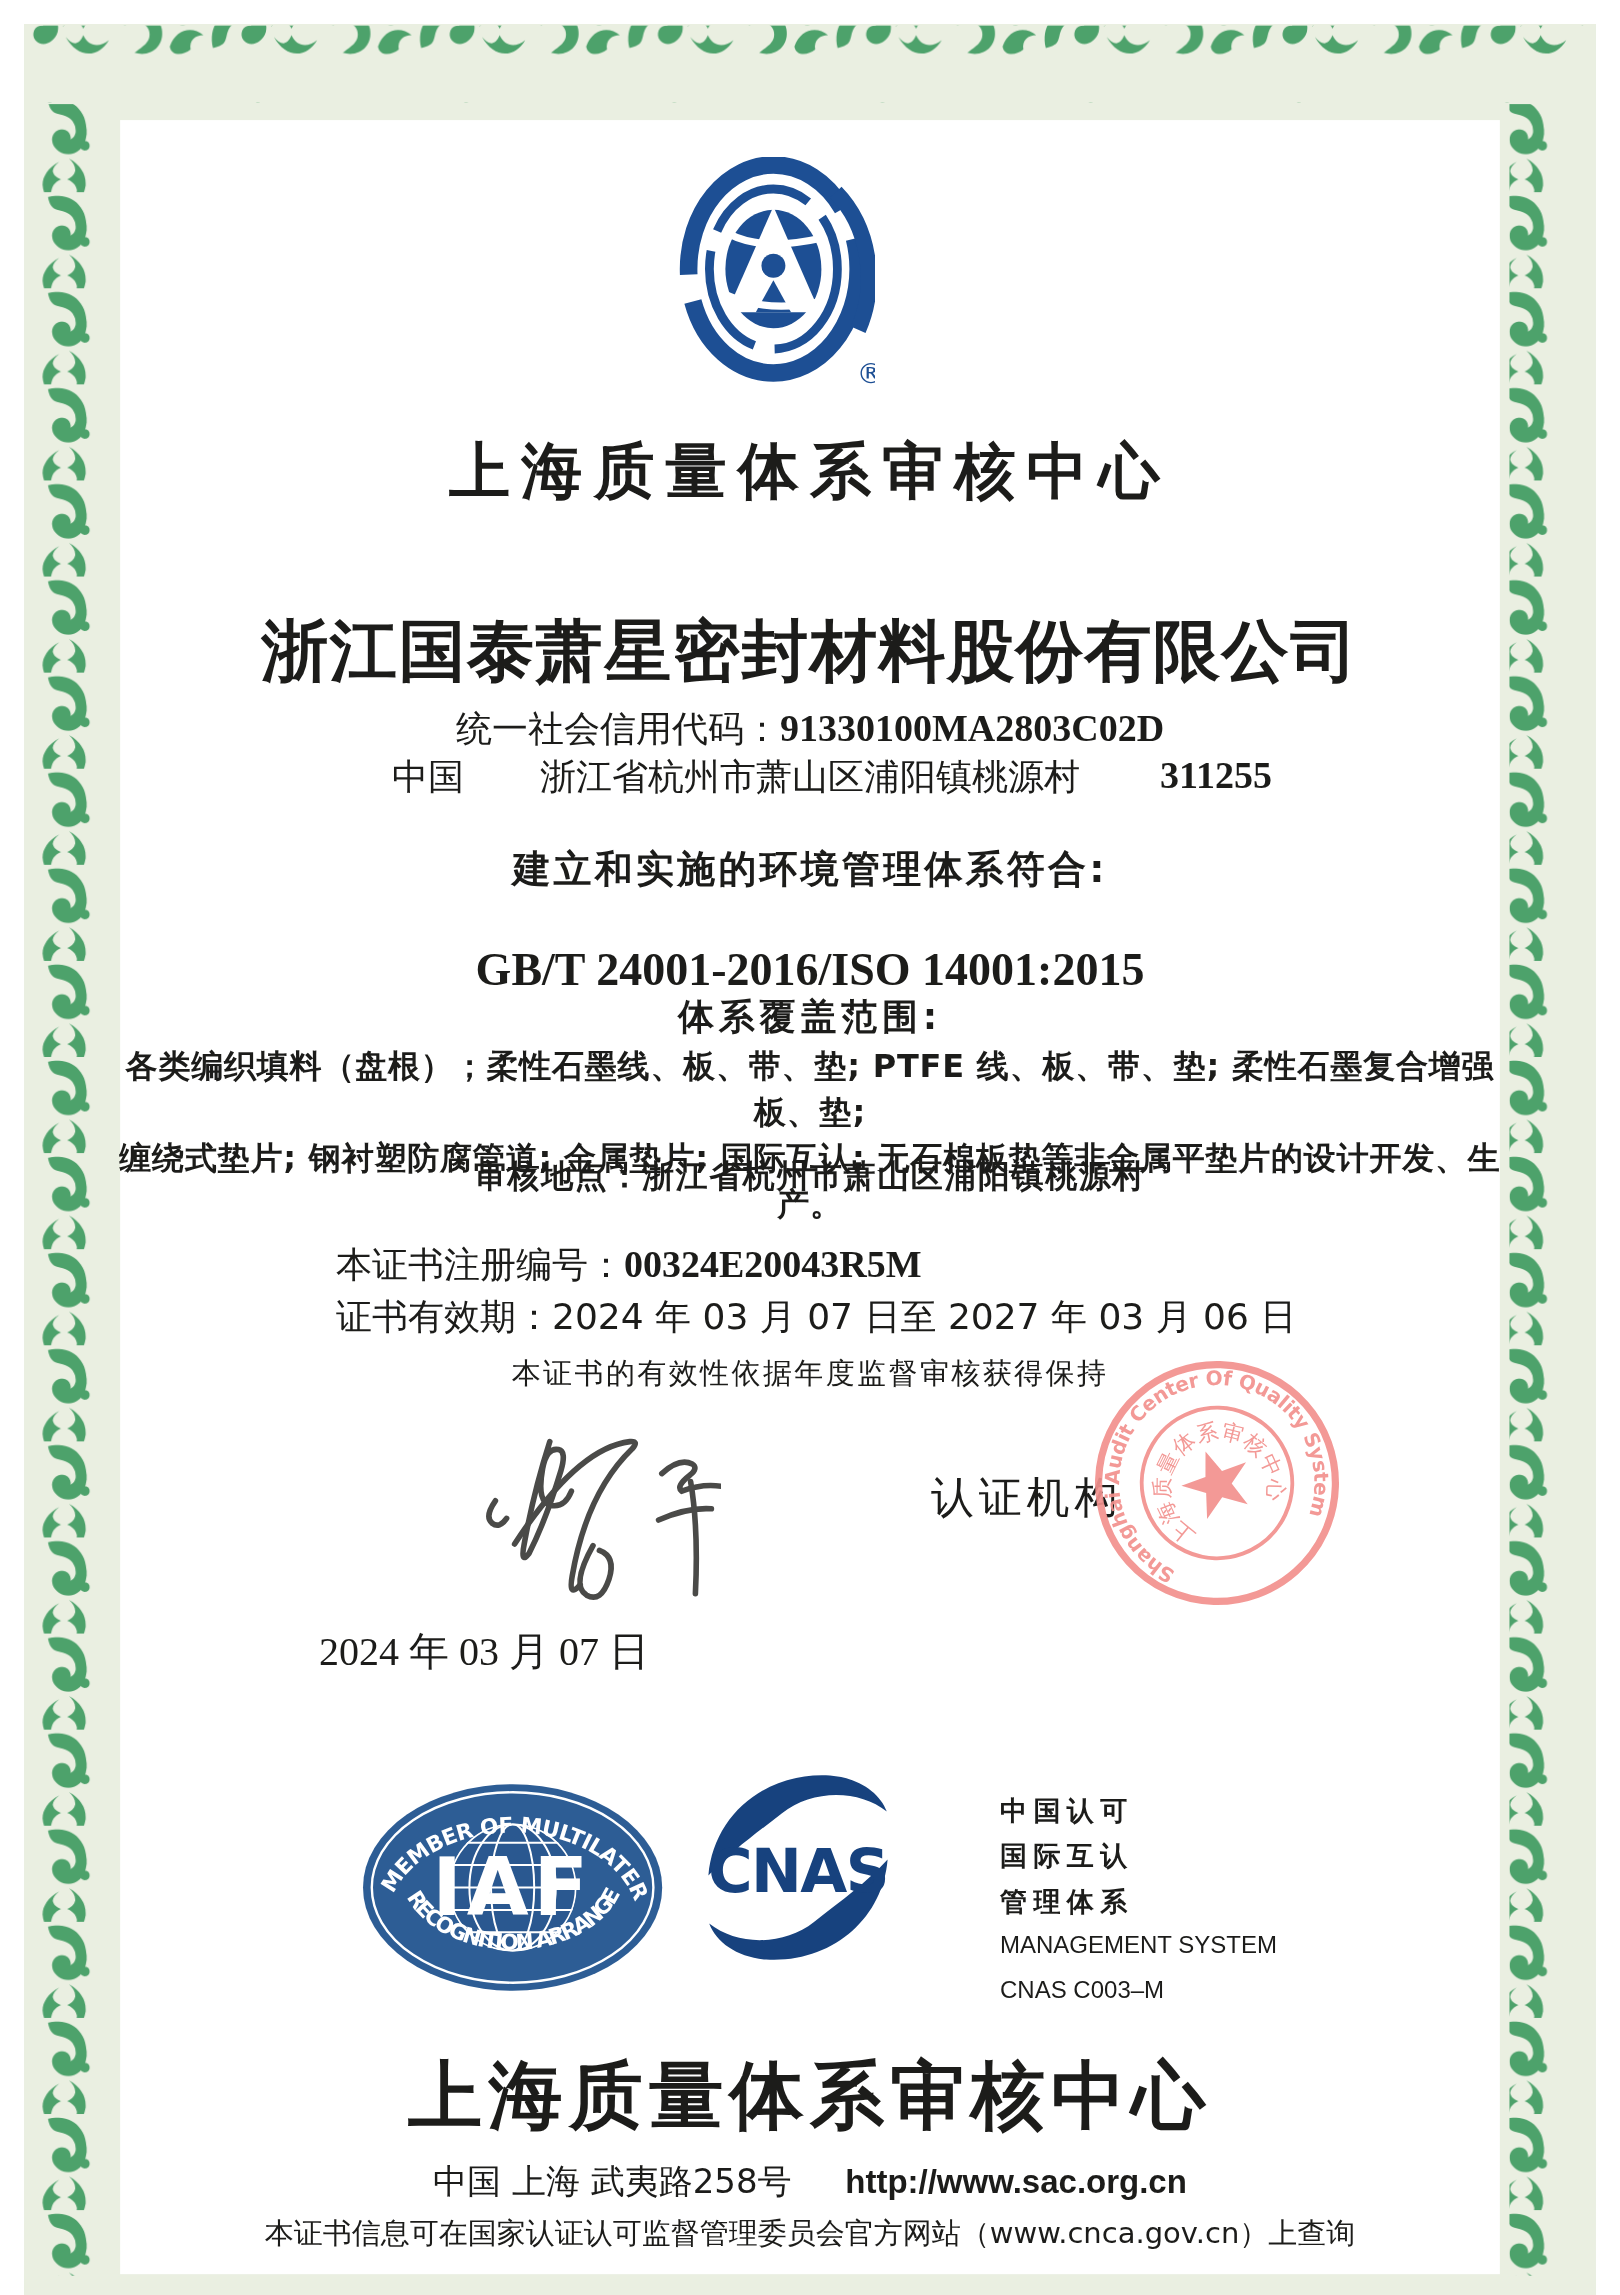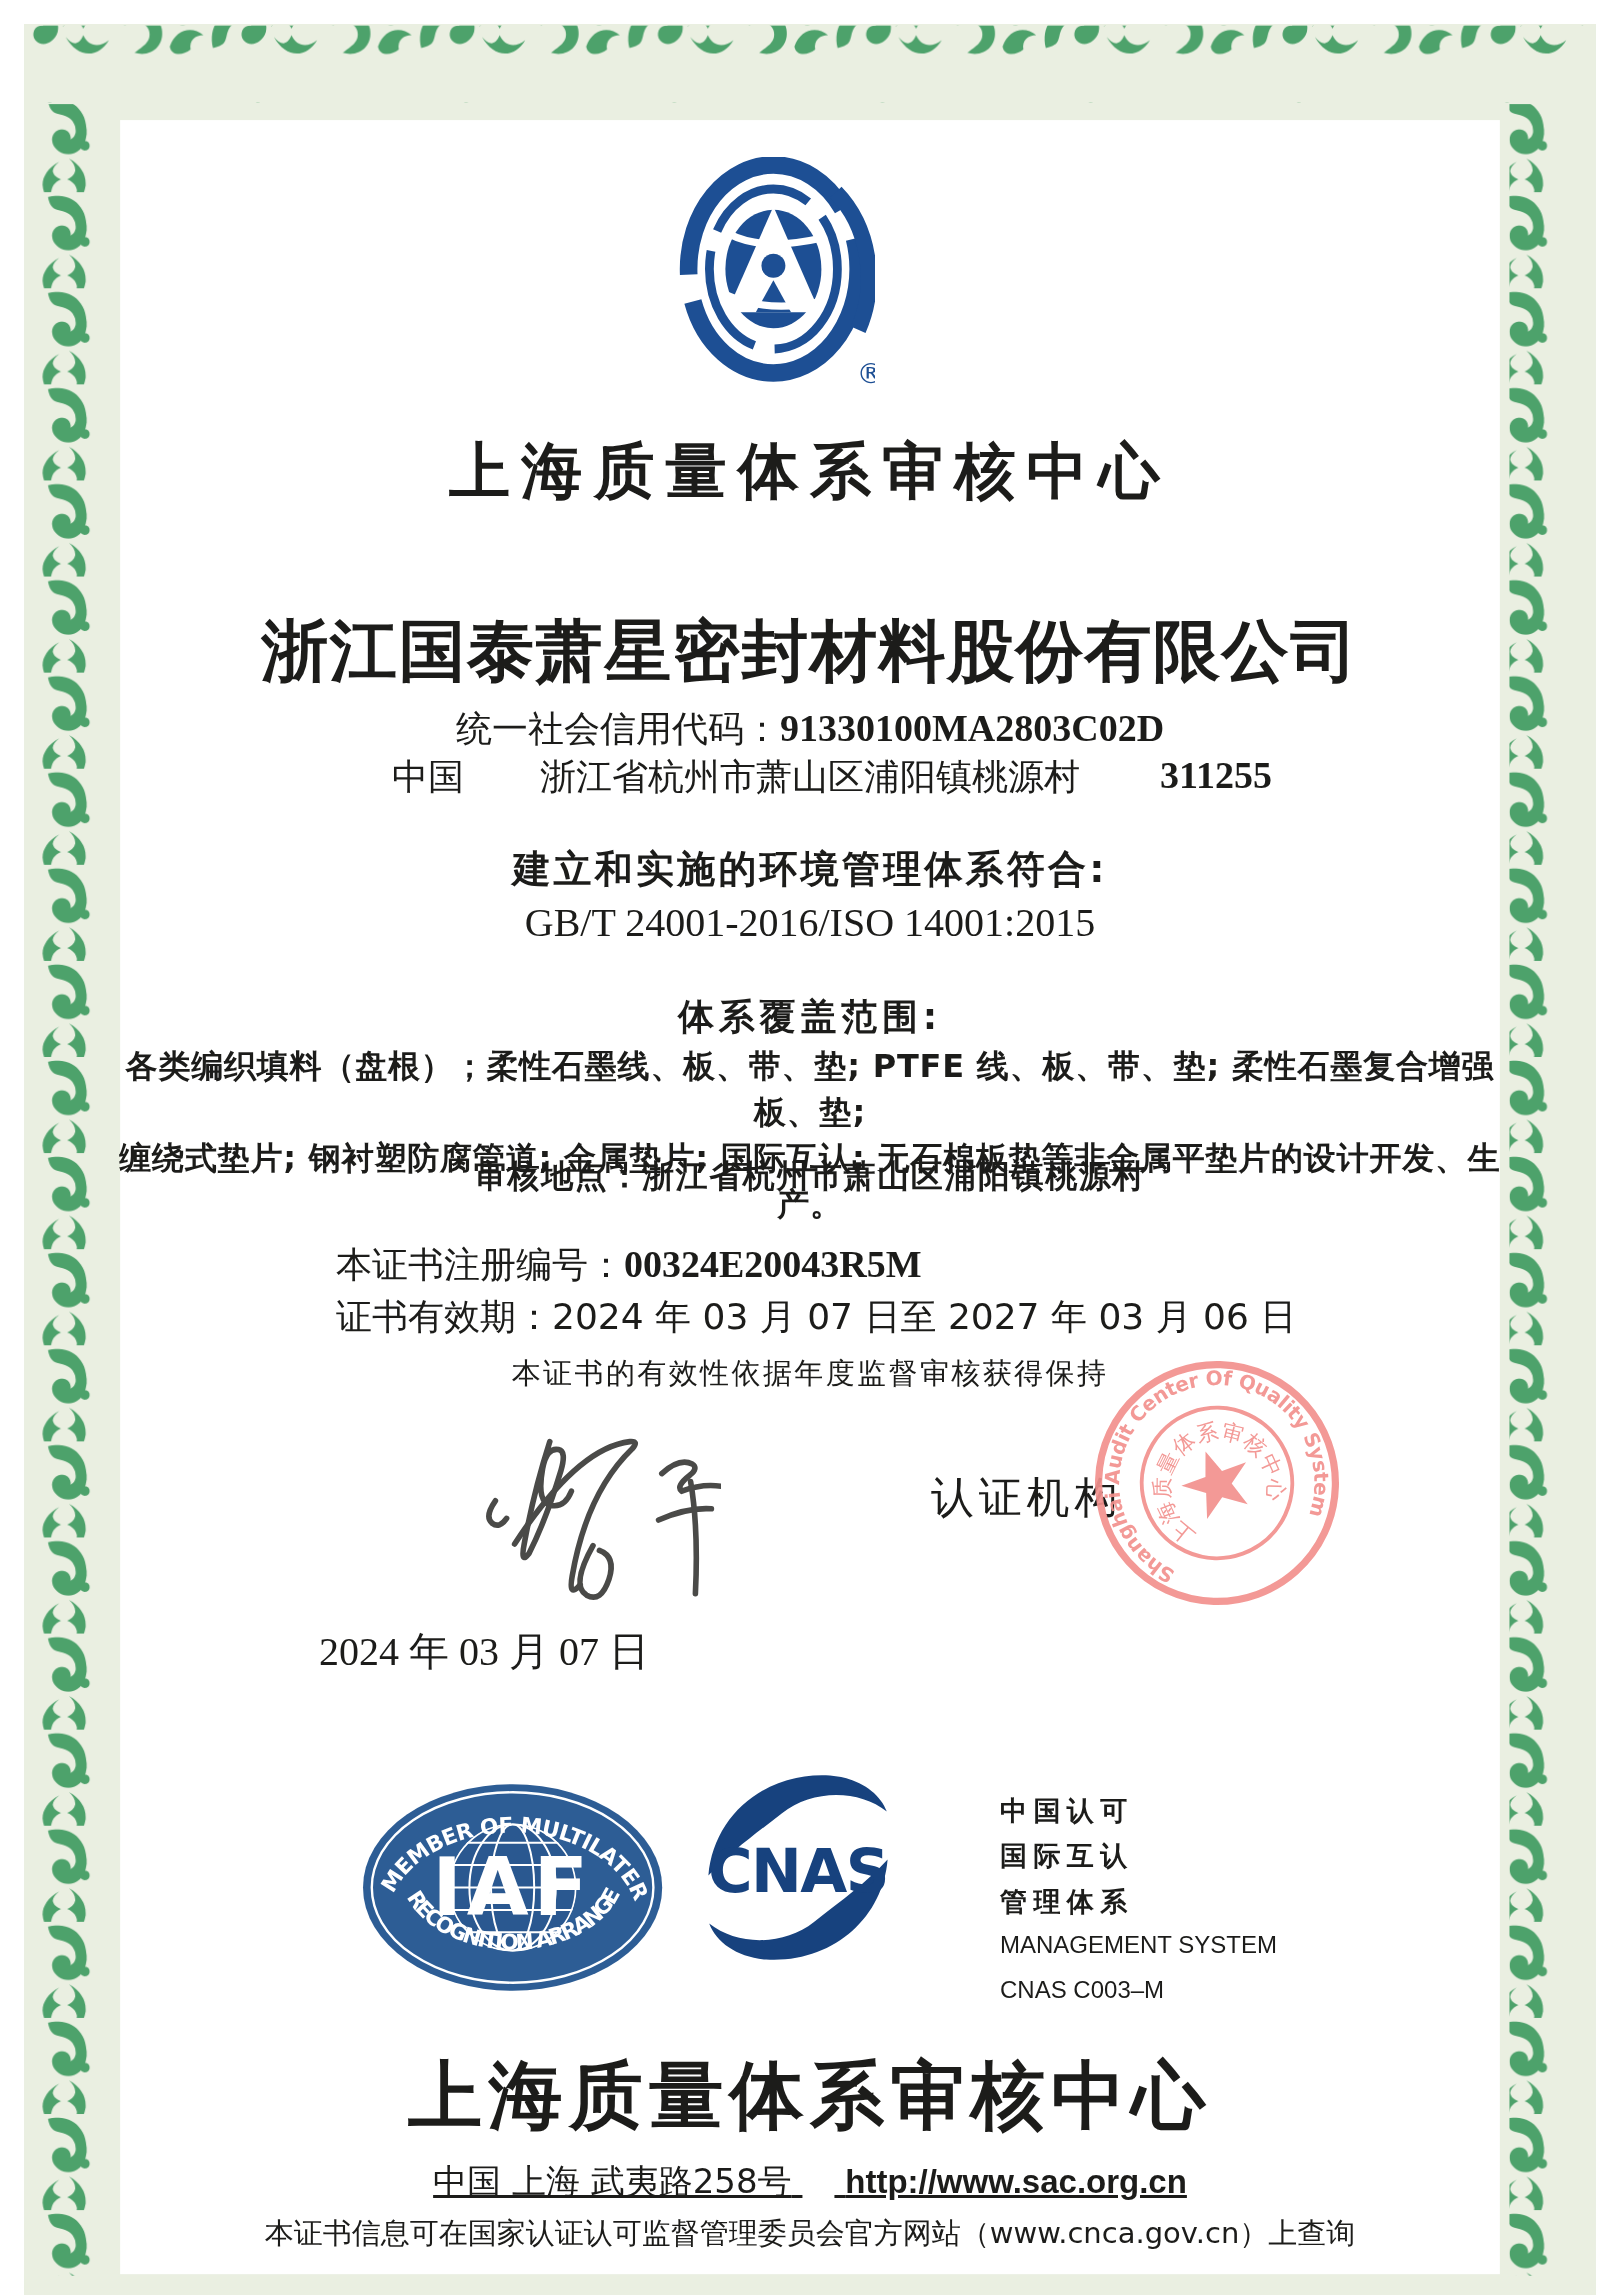--- a/index.html
+++ b/index.html
@@ -7,34 +7,34 @@
   .certificate{position:relative;width:1620px;height:2295px;background:#ffffff;overflow:hidden;}
   .abs{position:absolute;}
   .center{left:0;width:100%;text-align:center;}
   .serif{font-family:"Liberation Serif","DejaVu Serif",serif;}
   .title{font-size:61px;font-weight:bold;letter-spacing:11.2px;}
   .company{font-size:67px;font-weight:bold;letter-spacing:1.6px;}
   .credit-line{font-size:36px;}
   .credit-line .num{font-family:"Liberation Serif",serif;font-weight:bold;font-size:38px;}
   .addr-row{font-size:36px;}
   .conformity{font-size:38px;font-weight:bold;letter-spacing:3.2px;}
-  .standard{font-size:40px;font-weight:normal;font-family:"Liberation Serif",serif;}
+  .standard{font-size:46px;font-weight:bold;font-family:"Liberation Serif",serif;margin-top:44px;}
   .scope-label{font-size:36px;font-weight:bold;letter-spacing:4.8px;}
   .scope-text{font-size:32px;font-weight:bold;line-height:46px;letter-spacing:0.8px;}
   .audit-loc{font-size:32px;font-weight:bold;letter-spacing:1.6px;}
   .reg-line{font-size:36px;}
   .reg-line .num{font-family:"Liberation Serif",serif;font-weight:bold;font-size:38px;}
   .validity-note{font-size:29px;letter-spacing:2.4px;}
   .cert-body-label{font-size:43px;font-weight:500;letter-spacing:4.8px;}
   .issue-date{font-size:40px;font-family:"Liberation Serif",serif;}
   .accred{line-height:1;margin-top:40px;}
   .accred .zh{font-size:27px;font-weight:bold;letter-spacing:6.4px;margin-bottom:18.4px;}
   .accred .en{font-size:24px;font-family:"Liberation Sans",sans-serif;margin-bottom:21px;letter-spacing:0px;}
   .issuer-name{font-size:74px;font-weight:bold;letter-spacing:6.4px;}
-  .issuer-addr{font-size:34px;text-decoration:underline;}
+  .issuer-addr{font-size:34px;}
   .issuer-addr .url{font-family:"Liberation Sans",sans-serif;font-weight:bold;font-size:33px;}
   .footer-note{font-size:29px;font-weight:500;}
   .stamp-wrap{transform:rotate(-20deg);opacity:0.92;}
 </style>
 </head>
 <body>
 
 <div class="certificate">
 
   <svg class="abs" style="left:0;top:0" width="1620" height="2295" viewBox="0 0 2023 2866">

